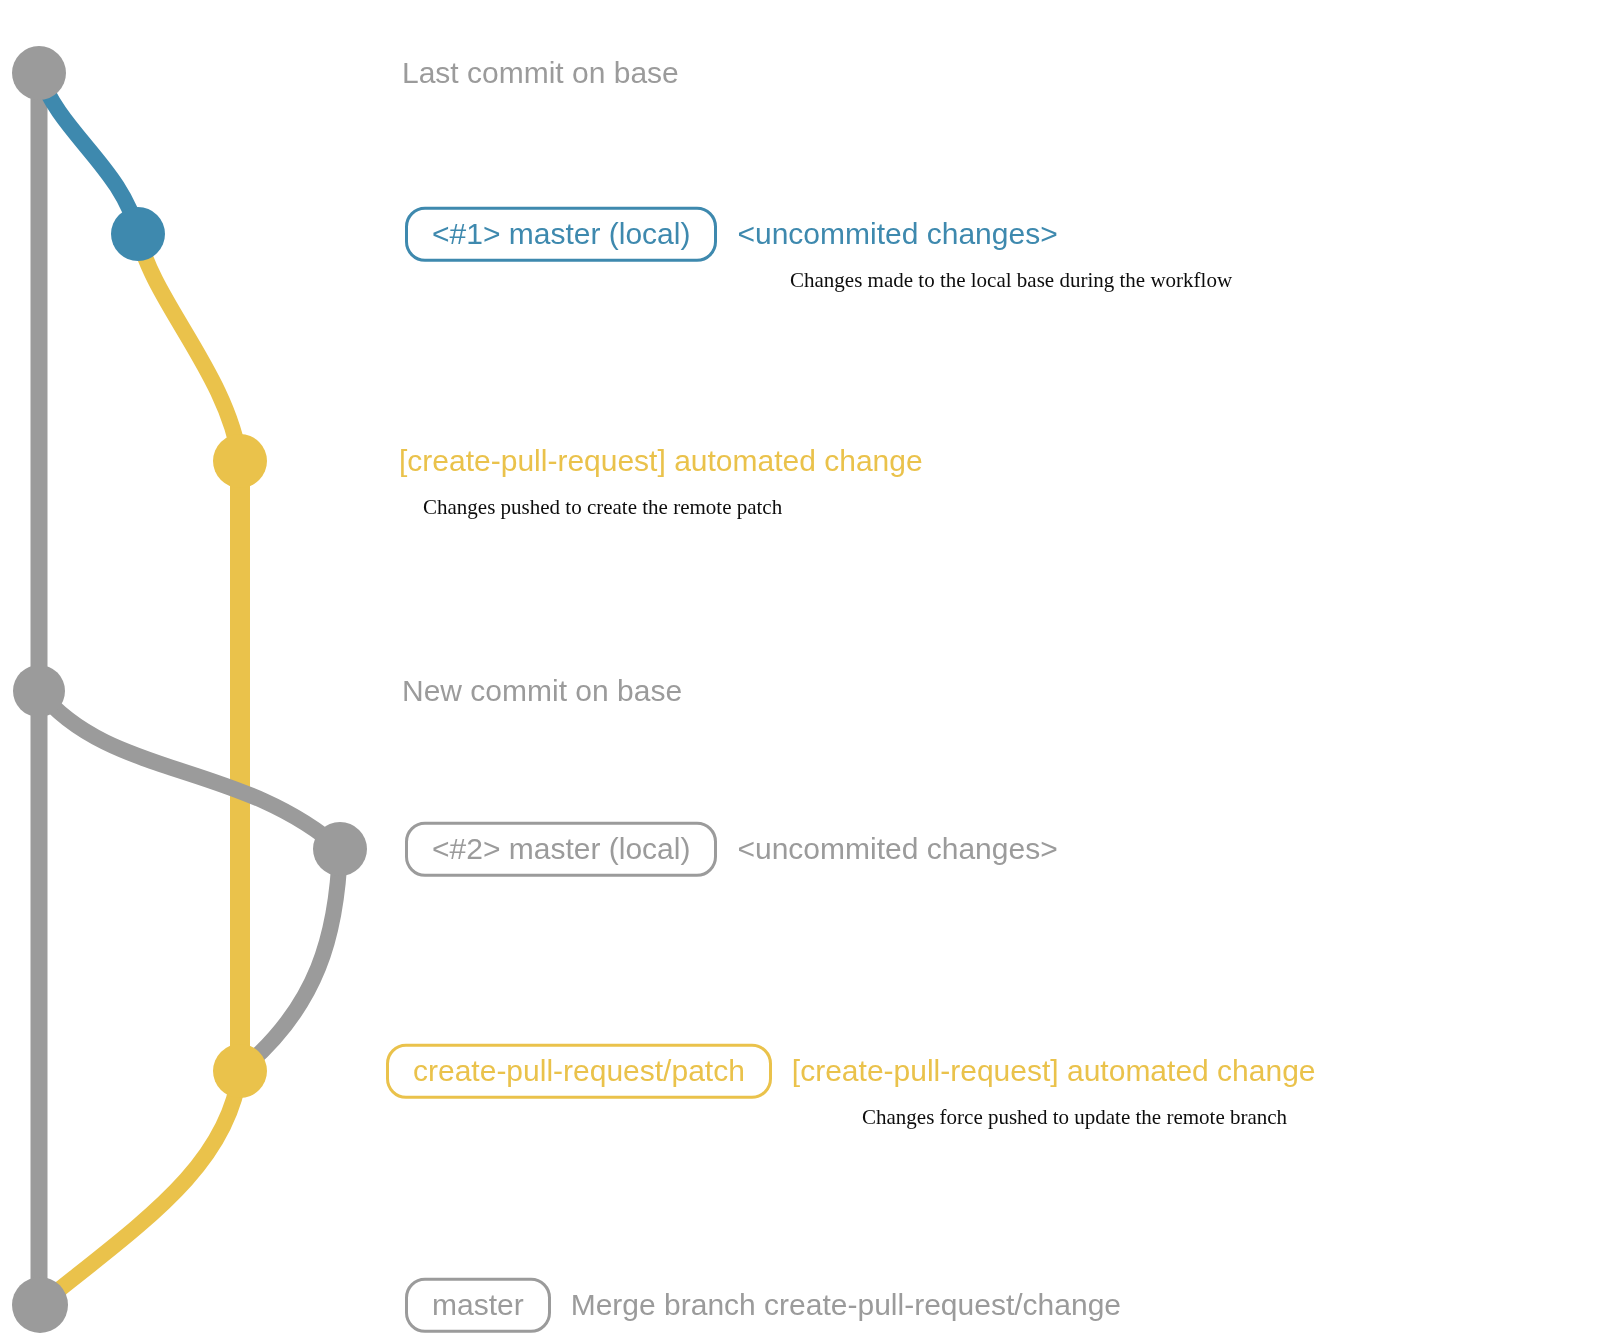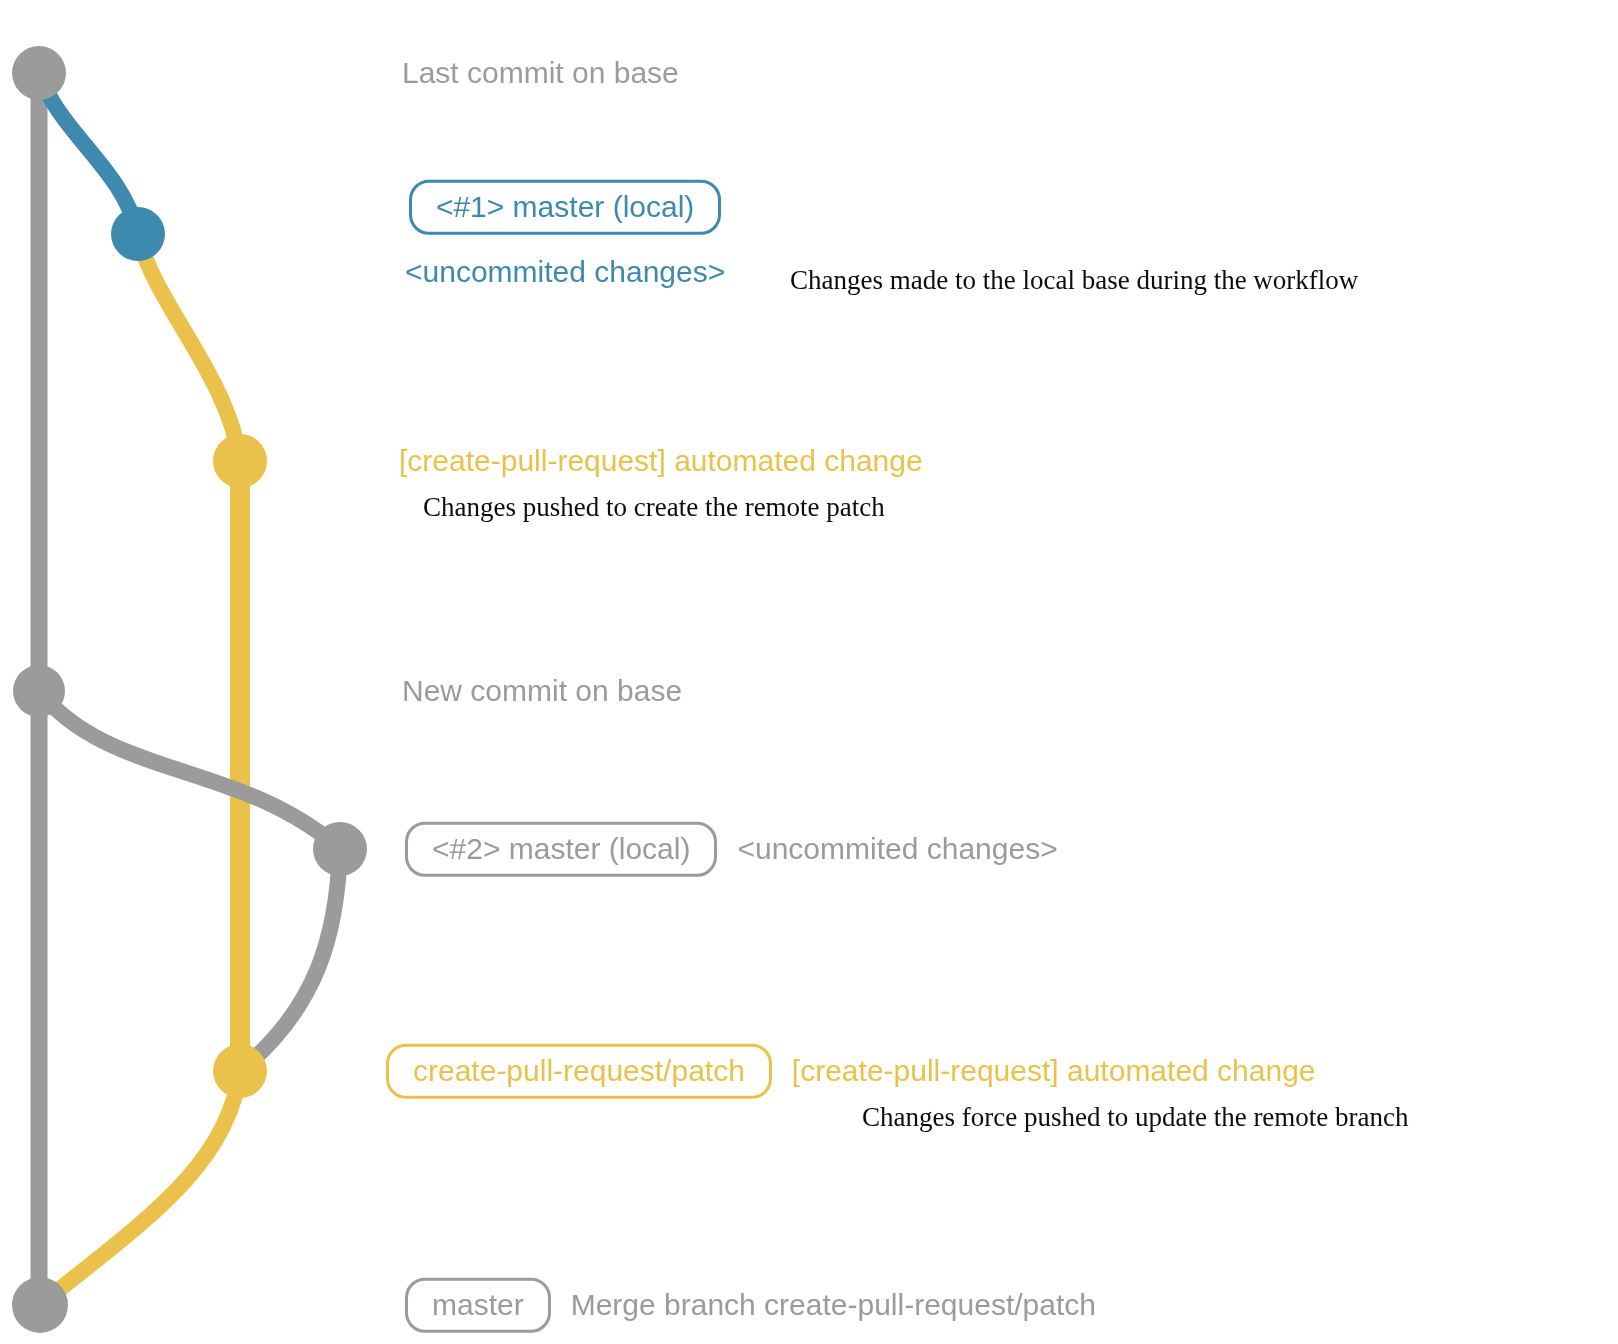--- a/index.html
+++ b/index.html
@@ -48,21 +48,21 @@
   .badge.blue   { color: var(--blue);   border-color: var(--blue); }
   .badge.gray   { color: var(--gray);   border-color: var(--gray); }
   .badge.yellow { color: var(--yellow); border-color: var(--yellow); }
   .annotation.blue   { color: var(--blue); }
   .annotation.gray   { color: var(--gray); }
   .annotation.yellow { color: var(--yellow); text-align: center; }
   .desc {
     position: absolute;
     transform: translateY(-50%);
     font-family: "Liberation Serif", serif;
-    font-size: 27px;
+    font-size: 21px;
     color: var(--ink);
     white-space: nowrap;
   }
 </style>
 </head>
 <body>
 
 <div class="canvas">
 
   <svg class="graph" width="1618" height="1344" viewBox="0 0 1618 1344">
@@ -81,21 +81,21 @@
     <circle class="dot gray" cx="39" cy="672" r="26"></circle>
     <circle class="dot gray" cx="340" cy="830" r="27"></circle>
     <circle class="dot yellow" cx="240" cy="1052" r="27"></circle>
     <circle class="dot gray" cx="40" cy="1286" r="28"></circle>
   </svg>
 
   <div class="row" style="left:402px; top:54px;">
     <span class="plain-label">Last commit on base</span>
   </div>
 
-  <div class="row" style="left:405px; top:215px;flex-direction:column;">
+  <div class="row" style="left:405px; top:215px;">
     <span class="badge blue">&lt;#1&gt; master (local)</span>
     <span class="annotation blue">&lt;uncommited changes&gt;</span>
   </div>
   <div class="desc" style="left:790px; top:261px;">Changes made to the local base during the workflow</div>
 
   <div class="row" style="left:399px; top:442px;">
     <span class="annotation yellow">[create-pull-request] automated change</span>
   </div>
   <div class="desc" style="left:423px; top:488px;">Changes pushed to create the remote patch</div>
 
@@ -109,16 +109,16 @@
   </div>
 
   <div class="row" style="left:386px; top:1052px;">
     <span class="badge yellow">create-pull-request/patch</span>
     <span class="annotation yellow">[create-pull-request] automated change</span>
   </div>
   <div class="desc" style="left:862px; top:1098px;text-align:right;">Changes force pushed to update the remote branch</div>
 
   <div class="row" style="left:405px; top:1286px;">
     <span class="badge gray">master</span>
-    <span class="annotation gray">Merge branch create-pull-request/patch</span>
+    <span class="annotation gray">Merge branch create-pull-request/change</span>
   </div>
 
 </div>
 
 </body></html>

